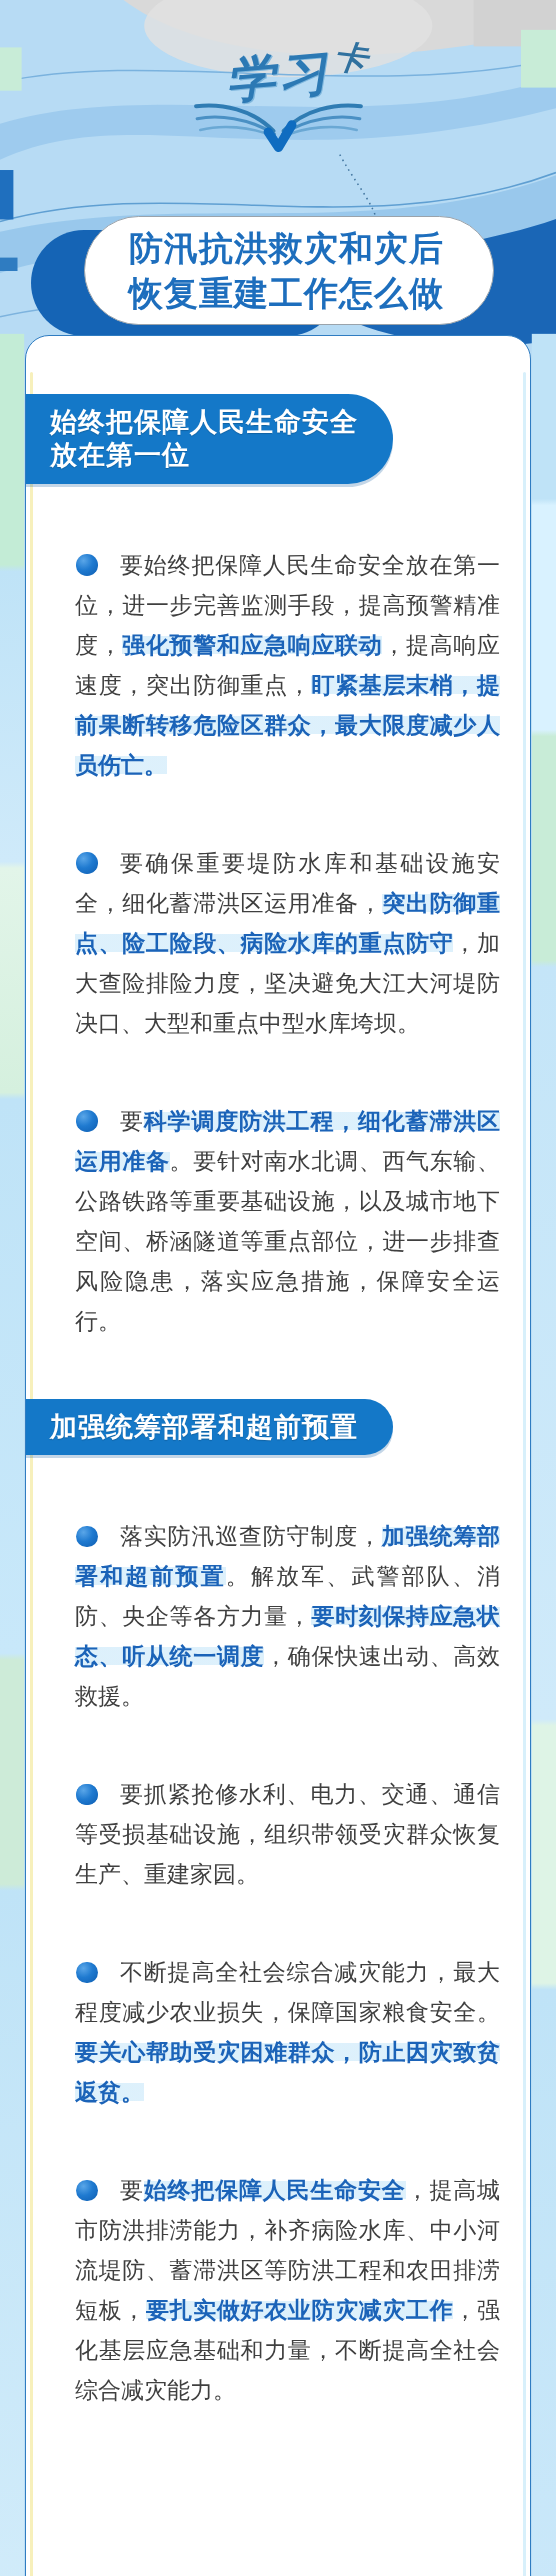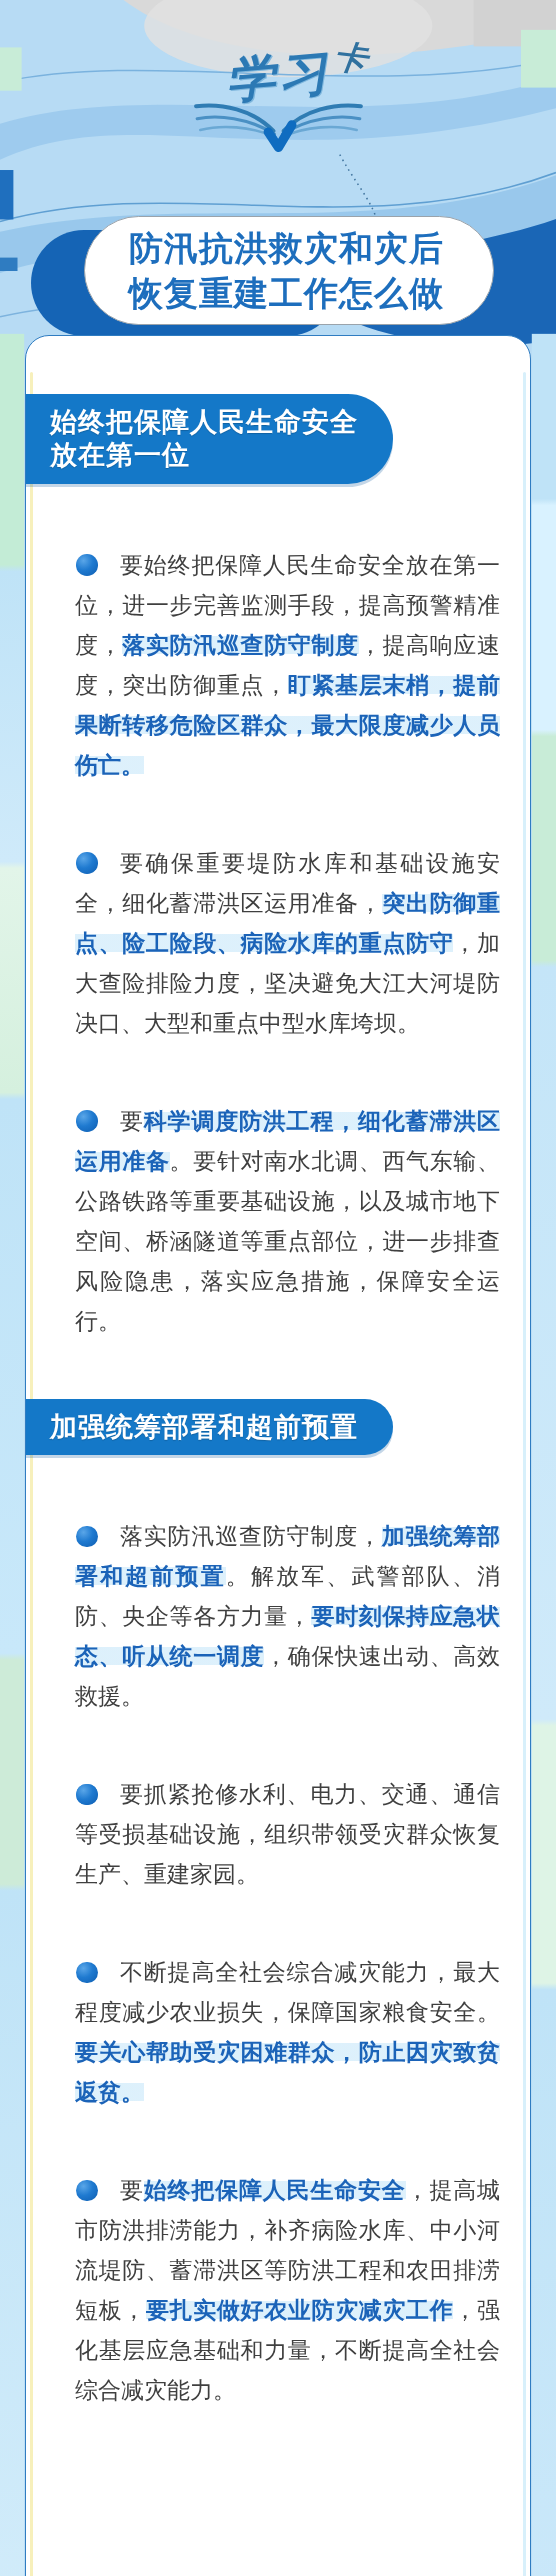--- a/index.html
+++ b/index.html
@@ -151,21 +151,21 @@
     <div class="card-inner">
       <div class="edge-stripe-left"></div>
       <div class="edge-stripe-right"></div>
 
       <div class="sec-head first">
         <span class="head-line">始终把保障人民生命安全</span>
         <span class="head-line">放在第一位</span>
       </div>
       <div class="bullet">
         <span class="dot"></span>
-        <span class="txt"><span>要始终把保障人民生命安全放在第一位，进一步完善监测手段，提高预警精准度，</span><span class="em">落实防汛巡查防守制度</span><span>，提高响应速度，突出防御重点，</span><span class="em">盯紧基层末梢，提前果断转移危险区群众，最大限度减少人员伤亡。</span></span>
+        <span class="txt"><span>要始终把保障人民生命安全放在第一位，进一步完善监测手段，提高预警精准度，</span><span class="em">强化预警和应急响应联动</span><span>，提高响应速度，突出防御重点，</span><span class="em">盯紧基层末梢，提前果断转移危险区群众，最大限度减少人员伤亡。</span></span>
       </div>
       <div class="bullet">
         <span class="dot"></span>
         <span class="txt"><span>要确保重要堤防水库和基础设施安全，细化蓄滞洪区运用准备，</span><span class="em">突出防御重点、险工险段、病险水库的重点防守</span><span>，加大查险排险力度，坚决避免大江大河堤防决口、大型和重点中型水库垮坝。</span></span>
       </div>
       <div class="bullet">
         <span class="dot"></span>
         <span class="txt"><span>要</span><span class="em">科学调度防洪工程，细化蓄滞洪区运用准备</span><span>。要针对南水北调、西气东输、公路铁路等重要基础设施，以及城市地下空间、桥涵隧道等重点部位，进一步排查风险隐患，落实应急措施，保障安全运行。</span></span>
       </div>
 

